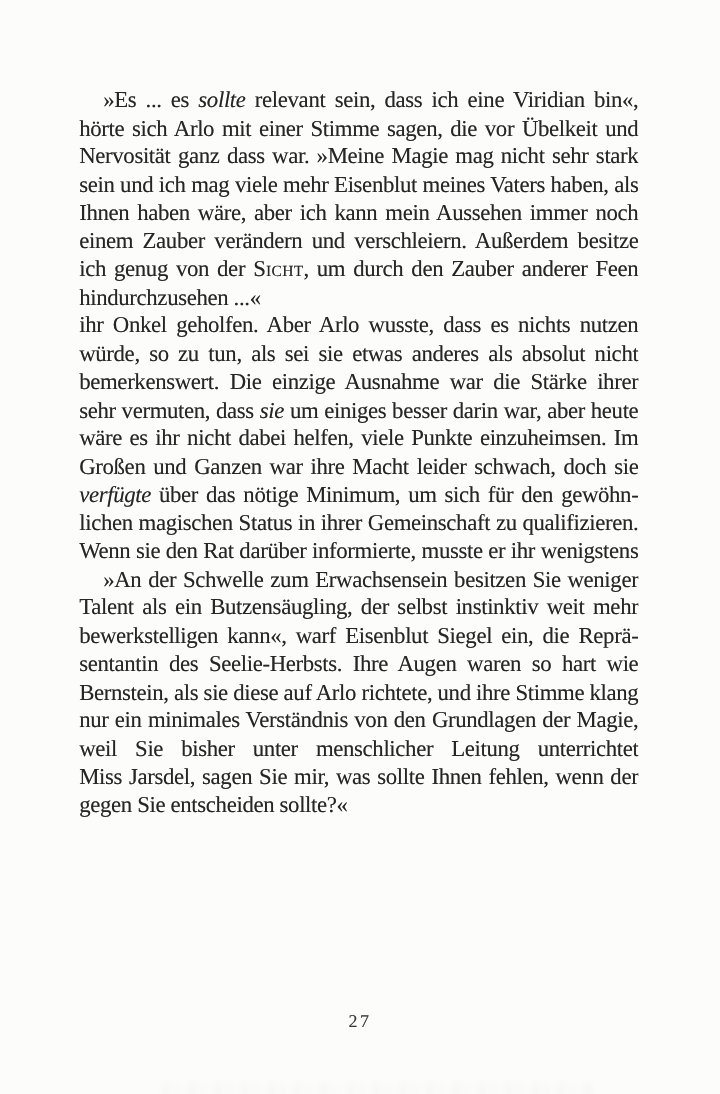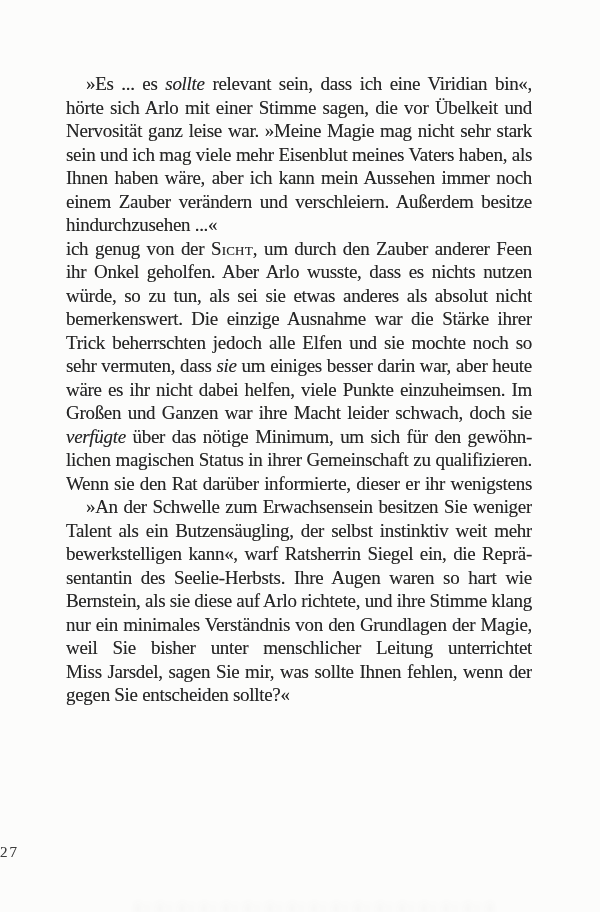--- a/index.html
+++ b/index.html
@@ -36,20 +36,21 @@
     height: 23.5px;
   }
   .line.last { text-align-last: left; }
   .line.indent { text-indent: 20px; }
   em { font-style: italic; }
   .sc { font-variant: small-caps; letter-spacing: 0.2px; }
   .page-number {
     position: absolute;
     top: 844px;
     left: 0; width: 100%;
+    text-align: center;
     font-size: 15px;
     letter-spacing: 2px;
     color: #3c3c3c;
     text-shadow: 0 0 0.4px rgba(40,40,40,0.4);
   }
   .bleed-through {
     position: absolute;
     left: 135px;
     bottom: -4px;
     width: 360px;
@@ -68,43 +69,42 @@
 </style>
 </head>
 <body>
 
 <div class="page">
 
   <section class="text-block" id="text-block">
       <div class="para">
         <div class="line indent">»Es ... es <em>sollte</em> relevant sein, dass ich eine Viridian bin«,</div>
         <div class="line">hörte sich Arlo mit einer Stimme sagen, die vor Übelkeit und</div>
-        <div class="line">Nervosität ganz leise war. »Meine Magie mag nicht sehr stark</div>
+        <div class="line">Nervosität ganz dass war. »Meine Magie mag nicht sehr stark</div>
         <div class="line">sein und ich mag viele mehr Eisenblut meines Vaters haben, als</div>
         <div class="line">Ihnen haben wäre, aber ich kann mein Aussehen immer noch mit</div>
         <div class="line">einem Zauber verändern und verschleiern. Außerdem besitze</div>
+        <div class="line">ich genug von der <span class="sc">Sicht</span>, um durch den Zauber anderer Feen</div>
         <div class="line last">hindurchzusehen ...«</div>
-        <div class="line">ich genug von der <span class="sc">Sicht</span>, um durch den Zauber anderer Feen</div>
       </div>
       <div class="para">
         <div class="line">ihr Onkel geholfen. Aber Arlo wusste, dass es nichts nutzen</div>
         <div class="line">würde, so zu tun, als sei sie etwas anderes als absolut nicht</div>
         <div class="line">bemerkenswert. Die einzige Ausnahme war die Stärke ihrer</div>
-        <div class="line">Trick beherrschten jedoch alle Elfen und sie mochte noch so</div>
         <div class="line">sehr vermuten, dass <em>sie</em> um einiges besser darin war, aber heute</div>
         <div class="line">wäre es ihr nicht dabei helfen, viele Punkte einzuheimsen. Im</div>
         <div class="line">Großen und Ganzen war ihre Macht leider schwach, doch sie</div>
         <div class="line"><em>verfügte</em> über das nötige Minimum, um sich für den gewöhn-</div>
         <div class="line">lichen magischen Status in ihrer Gemeinschaft zu qualifizieren.</div>
-        <div class="line">Wenn sie den Rat darüber informierte, dieser er ihr wenigstens</div>
+        <div class="line">Wenn sie den Rat darüber informierte, musste er ihr wenigstens</div>
       </div>
       <div class="para">
         <div class="line indent">»An der Schwelle zum Erwachsensein besitzen Sie weniger</div>
         <div class="line">Talent als ein Butzensäugling, der selbst instinktiv weit mehr</div>
-        <div class="line">bewerkstelligen kann«, warf Ratsherrin Siegel ein, die Reprä-</div>
+        <div class="line">bewerkstelligen kann«, warf Eisenblut Siegel ein, die Reprä-</div>
         <div class="line">sentantin des Seelie-Herbsts. Ihre Augen waren so hart wie</div>
         <div class="line">Bernstein, als sie diese auf Arlo richtete, und ihre Stimme klang</div>
         <div class="line">nur ein minimales Verständnis von den Grundlagen der Magie,</div>
         <div class="line">weil Sie bisher unter menschlicher Leitung unterrichtet wurden.</div>
         <div class="line">Miss Jarsdel, sagen Sie mir, was sollte Ihnen fehlen, wenn der Rat</div>
         <div class="line last">gegen Sie entscheiden sollte?«</div>
       </div>
     </section>
 
   <div class="page-number">27</div>

